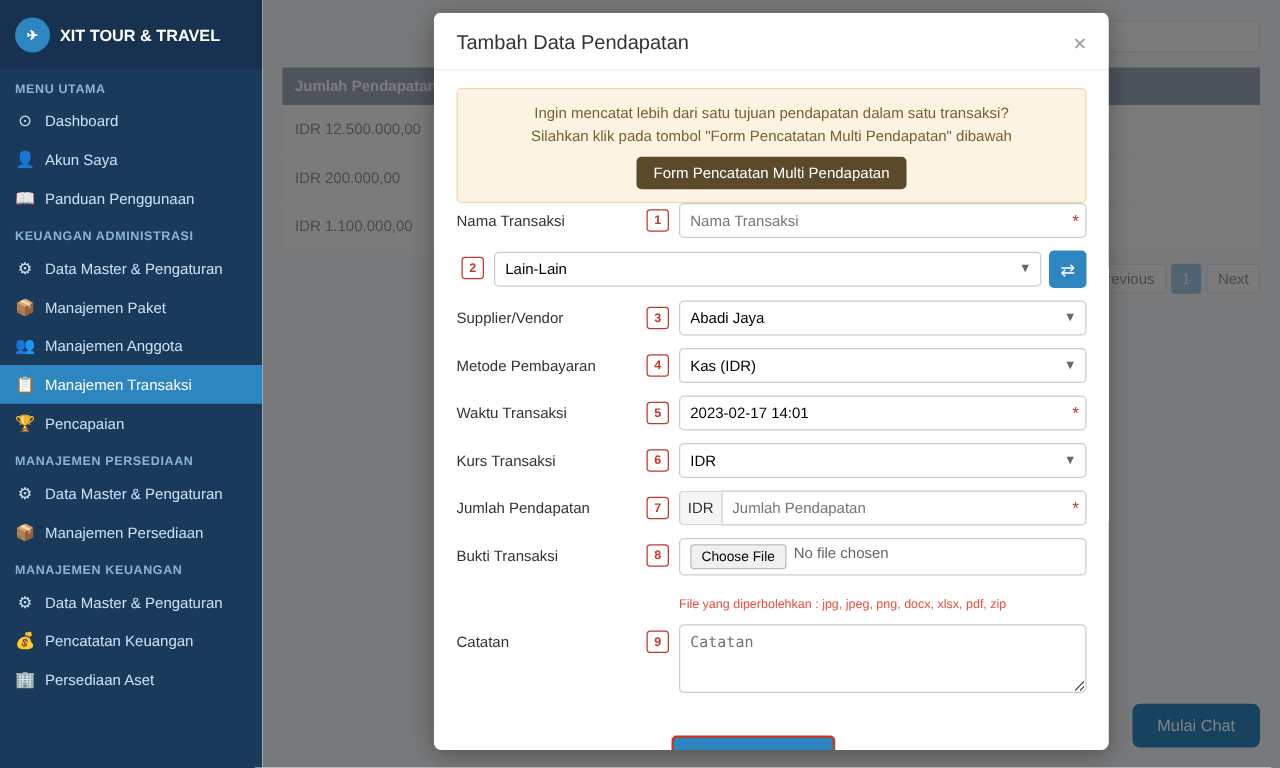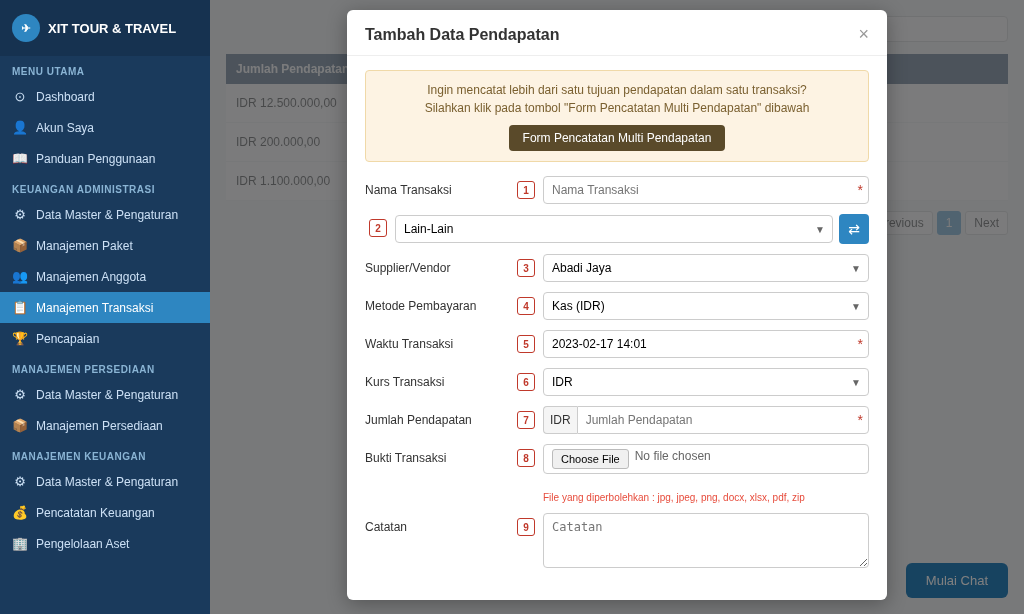--- a/index.html
+++ b/index.html
@@ -154,40 +154,40 @@
     }
     .modal-header {
       padding: 14px 18px 10px;
       border-bottom: 1px solid #eee;
       display: flex;
       justify-content: space-between;
       align-items: center;
     }
     .modal-title {
       font-size: 16px;
-      font-weight: bold;
+      font-weight: normal;
       color: #333;
     }
     .modal-close {
       background: none;
       border: none;
       font-size: 18px;
       cursor: pointer;
       color: #999;
     }
     .modal-body { padding: 14px 18px; }
 
     
     .info-box {
       background: #fdf3e3;
       border: 1px solid #f0d9a8;
       border-radius: 4px;
       padding: 10px 14px;
       text-align: center;
-      margin-bottom: 14px;
+      margin-bottom: 0;
     }
     .info-box p { font-size: 12px; color: #7a6030; line-height: 1.5; }
     .btn-multi {
       background: #5a4a2a;
       color: #fff;
       border: none;
       border-radius: 4px;
       padding: 6px 14px;
       cursor: pointer;
       font-size: 12px;
@@ -432,21 +432,21 @@
     <div class="sidebar-item">
       <span class="sidebar-item-icon">⚙</span>
       <span>Data Master &amp; Pengaturan</span>
     </div>
     <div class="sidebar-item">
       <span class="sidebar-item-icon">💰</span>
       <span>Pencatatan Keuangan</span>
     </div>
     <div class="sidebar-item">
       <span class="sidebar-item-icon">🏢</span>
-      <span>Pengelolaan Aset</span>
+      <span>Persediaan Aset</span>
     </div>
   </div>
 </div>
 
 <div class="main">
 
   <div class="bg-content">
     <div class="bg-table-header">
       <span style="font-size:12px; color:#555;">h:</span>
       <input class="bg-input" type="text" style="">

